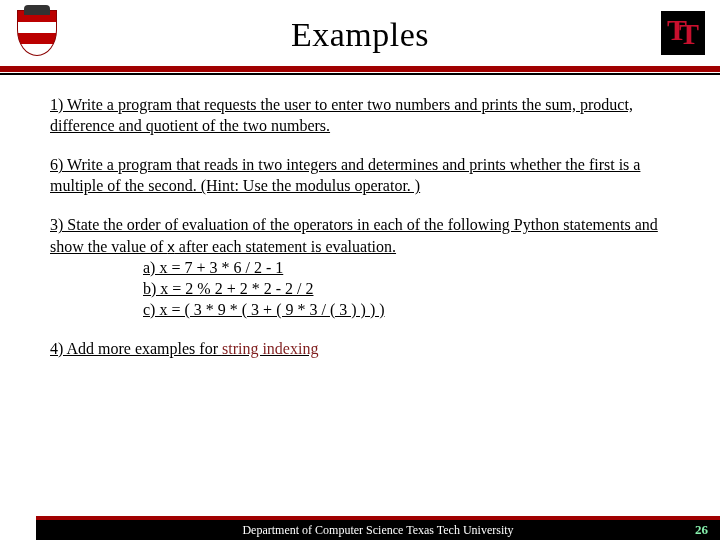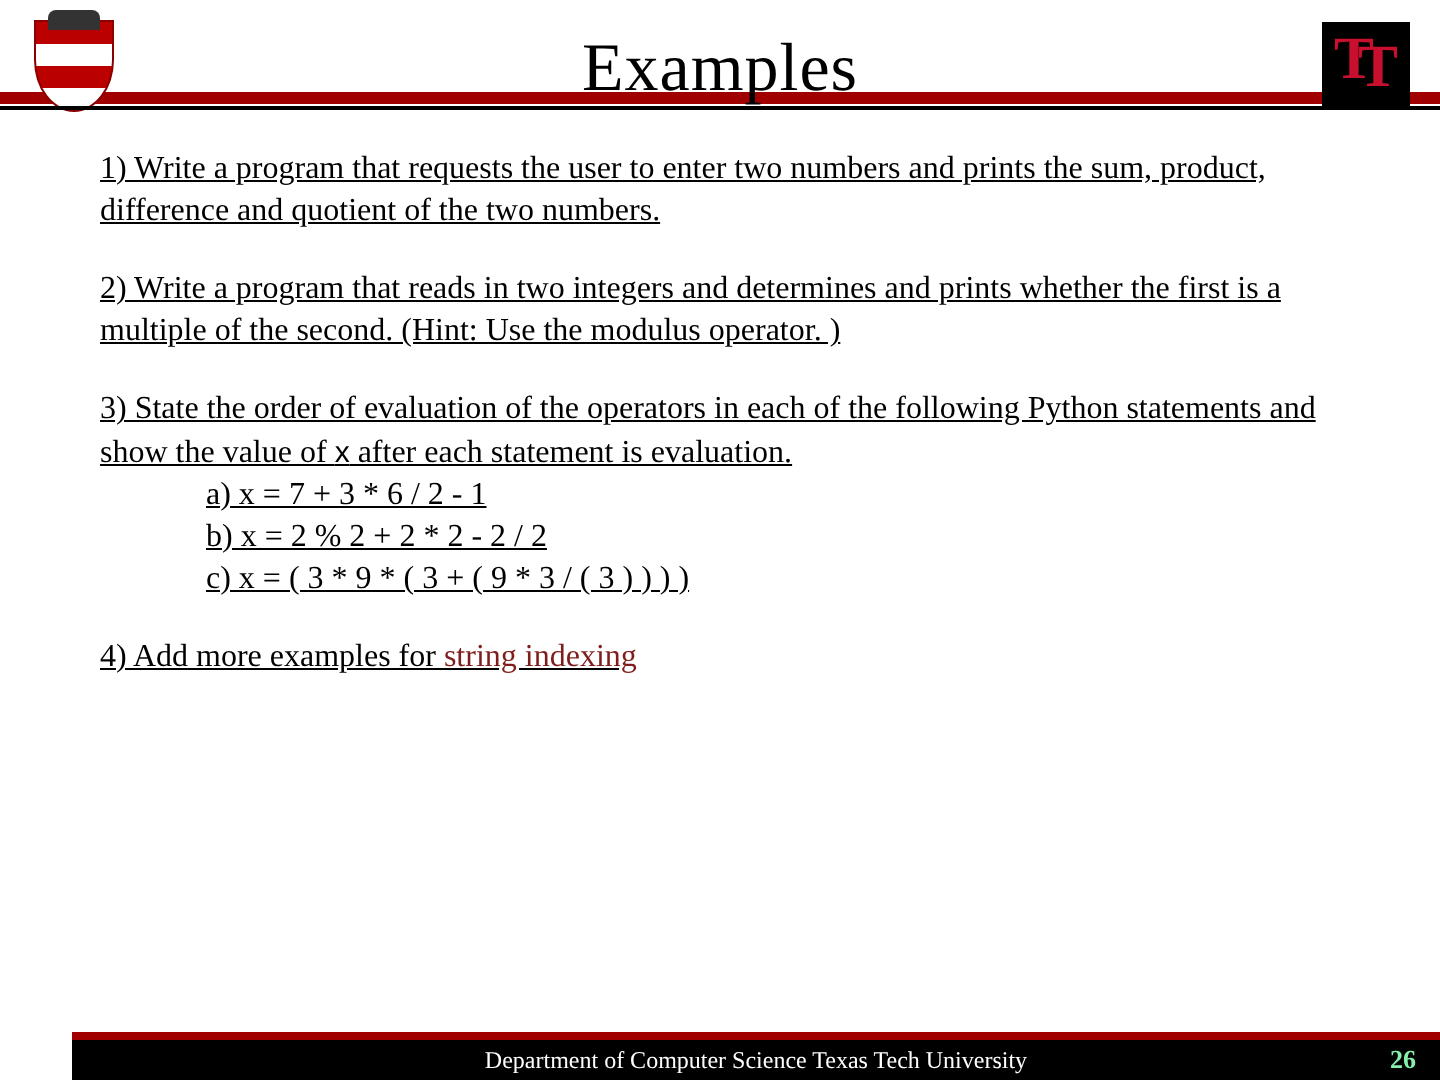--- a/index.html
+++ b/index.html
@@ -6,21 +6,21 @@
   body {
     width: 720px;
     height: 540px;
     background: #ffffff;
     font-family: "Times New Roman", Times, serif;
     position: relative;
     overflow: hidden;
   }
   .header {
     position: relative;
-    height: 52px;
+    height: 72px;
     background: #ffffff;
     border-bottom: 6px solid #a00000;
   }
   .header-underline {
     position: absolute;
     bottom: -9px;
     left: 0;
     right: 0;
     height: 2px;
     background: #000000;
@@ -88,21 +88,21 @@
     right: 6px;
     top: 6px;
   }
   .content {
     padding: 22px 50px 0 50px;
     font-size: 16px;
     line-height: 1.32;
     color: #000;
   }
   .q { margin-bottom: 18px; text-decoration: underline; }
-  .sub { margin-left: 53px; font-family: "Times New Roman", serif; }
+  .sub { margin-left: 93px; font-family: "Times New Roman", serif; }
   .code { font-family: "Times New Roman", serif; }
   .red-text { color: #7f1d1d; }
   .monox { font-family: Arial, sans-serif; font-size: 15px; }
   .footer {
     position: absolute;
     left: 0;
     right: 0;
     bottom: 0;
     height: 24px;
     margin-left: 36px;
@@ -140,21 +140,21 @@
   </div>
   <div class="title">Examples</div>
   <div class="logo-right">
     <div class="tt-logo"></div>
   </div>
   <div class="header-underline"></div>
 </div>
 
 <div class="content">
   <div class="q">1) Write a program that requests the user to enter two numbers and prints the sum, product, difference and quotient of the two numbers.</div>
-  <div class="q">2) Write a program that reads in two integers and determines and prints whether the first is a multiple of the second. (Hint: Use the modulus operator. )</div>
+  <div class="q">6) Write a program that reads in two integers and determines and prints whether the first is a multiple of the second. (Hint: Use the modulus operator. )</div>
   <div class="q">
     <span>3) State the order of evaluation of the operators in each of the following Python statements and show the value of </span><span class="monox">x</span><span> after each statement is evaluation.</span>
     <div class="sub code">a) x = 7 + 3 * 6 / 2 - 1</div>
     <div class="sub code">b) x = 2 % 2 + 2 * 2 - 2 / 2</div>
     <div class="sub code">c) x = ( 3 * 9 * ( 3 + ( 9 * 3 / ( 3 ) ) ) )</div>
   </div>
   <div class="q">
     <span>4) Add more examples for </span><span class="red-text">string indexing</span>
   </div>
 </div>

